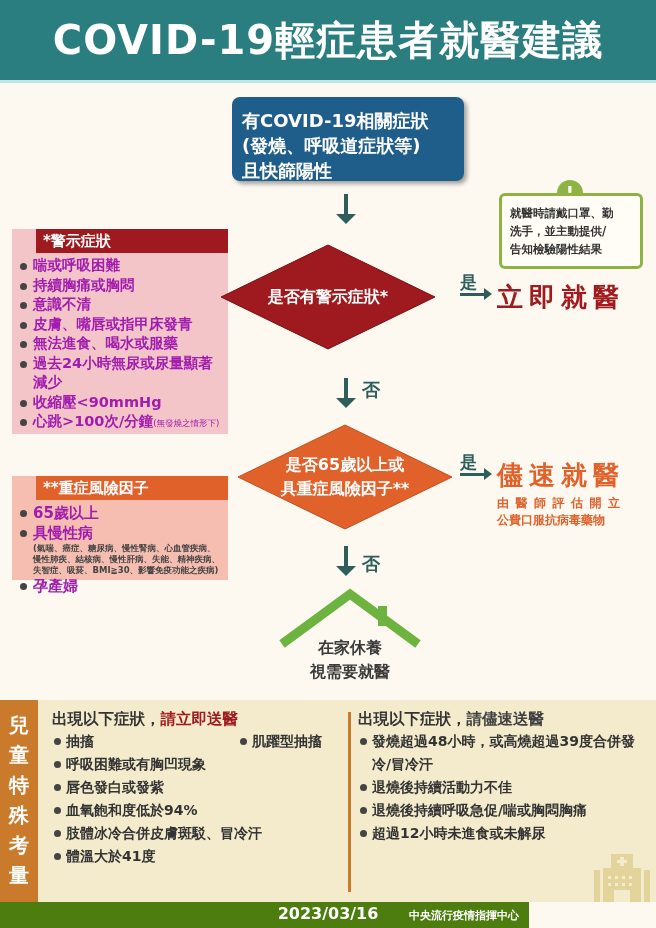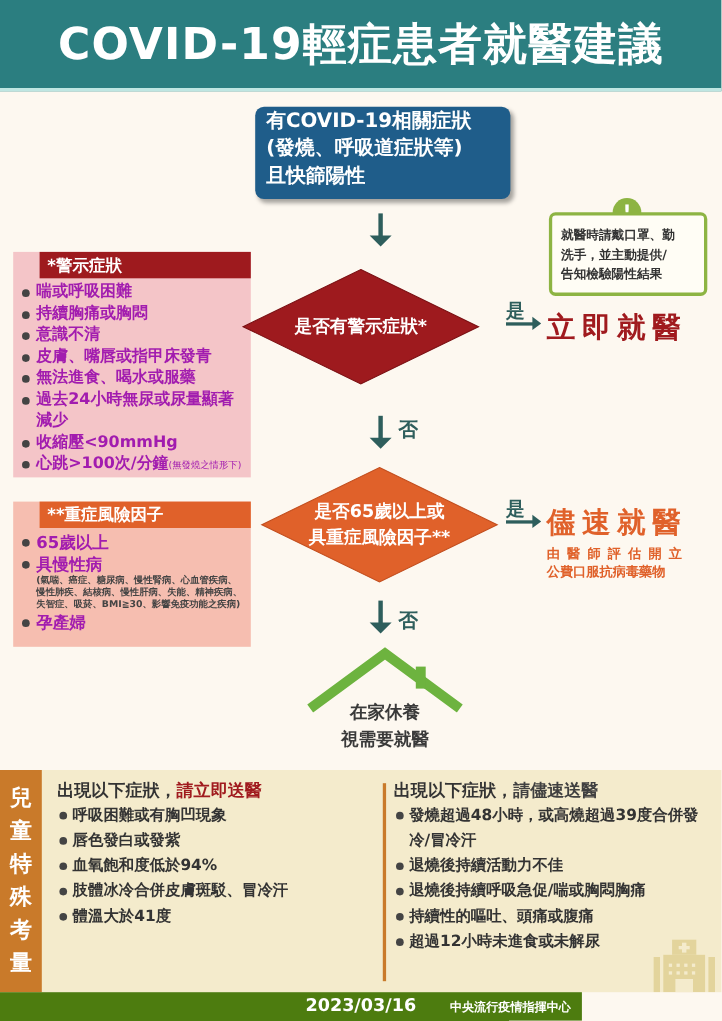--- a/index.html
+++ b/index.html
@@ -18,21 +18,21 @@
   }
   .header h1 {
     color: #fff; font-size: 40px; font-weight: bold; letter-spacing: 1px;
     font-family: "DejaVu Sans", sans-serif;
   }
   .start-box {
     position: absolute; left: 232px; top: 97px; width: 232px; height: 84px;
     background: #1f5d8a; border-radius: 8px;
     box-shadow: 3px 3px 4px rgba(0,0,0,0.35);
     color: #fff; font-size: 18px; font-weight: bold; line-height: 25px;
-    padding: 0 10px;
+    padding: 11px 10px;
   }
   .arrow-down {
     position: absolute; width: 20px; height: 30px;
   }
   .arrow-down .shaft { position: absolute; left: 8px; top: 0; width: 4px; height: 22px; background: #2e5e5c; }
   .arrow-down .head {
     position: absolute; left: 0; bottom: 0; width: 0; height: 0;
     border-left: 10px solid transparent; border-right: 10px solid transparent;
     border-top: 10px solid #2e5e5c;
   }
@@ -81,21 +81,21 @@
   }
   .panel ul { list-style: none; padding: 3px 6px 6px 6px; }
   .panel li { position: relative; padding-left: 15px; font-weight: bold; color: #a21caf; }
   .panel li::before {
     content: ""; position: absolute; left: 2px; top: 7px; width: 7px; height: 7px; border-radius: 50%; background: #444;
   }
   .warn { top: 229px; height: 205px; background: #f4c5c8; }
   .warn .ph { background: #9e1a1e; }
   .warn li { font-size: 14.5px; line-height: 19.5px; }
   .warn li .small { font-size: 8.5px; font-weight: normal; }
-  .risk { top: 456px; height: 132px; background: #f6beb0; }
+  .risk { top: 476px; height: 104px; background: #f6beb0; }
   .risk .ph { background: #e0612a; }
   .risk li { font-size: 15px; line-height: 20px; }
   .risk .note { font-size: 8.5px; line-height: 11px; color: #444; padding-left: 15px; font-weight: bold; }
   .house { position: absolute; left: 276px; top: 588px; width: 148px; height: 60px; }
   .home-text {
     position: absolute; left: 270px; top: 636px; width: 160px; text-align: center;
     font-size: 16px; font-weight: bold; color: #3a3a3a; line-height: 24px;
   }
   .children {
     position: absolute; left: 0; top: 700px; width: 656px; height: 202px; background: #f4ebcc;
@@ -235,37 +235,40 @@
     <div>童</div>
     <div>特</div>
     <div>殊</div>
     <div>考</div>
     <div>量</div>
   </div>
 
   <div class="col col1">
     <h3><span>出現以下症狀，</span><span class="red">請立即送醫</span></h3>
     <ul>
+      <div class="pair">
+        <li>抽搐</li>
+        <li>肌躍型抽搐</li>
+      </div>
       <li>呼吸困難或有胸凹現象</li>
       <li>唇色發白或發紫</li>
       <li>血氧飽和度低於94%</li>
       <li>肢體冰冷合併皮膚斑駁、冒冷汗</li>
       <li>體溫大於41度</li>
     </ul>
   </div>
 
   <div class="divider"></div>
 
   <div class="col col2">
     <h3><span>出現以下症狀，</span><span class="orange">請儘速送醫</span></h3>
     <ul>
       <li>發燒超過48小時，或高燒超過39度合併發冷/冒冷汗</li>
       <li>退燒後持續活動力不佳</li>
       <li>退燒後持續呼吸急促/喘或胸悶胸痛</li>
-      <li>持續性的嘔吐、頭痛或腹痛</li>
       <li>超過12小時未進食或未解尿</li>
     </ul>
   </div>
 </div>
 
 <svg class="hospital" viewBox="0 0 56 48">
   <g fill="#e3d49c">
     <rect x="0" y="16" width="6" height="32"></rect>
     <rect x="50" y="16" width="6" height="32"></rect>
     <rect x="9" y="14" width="38" height="34"></rect>

